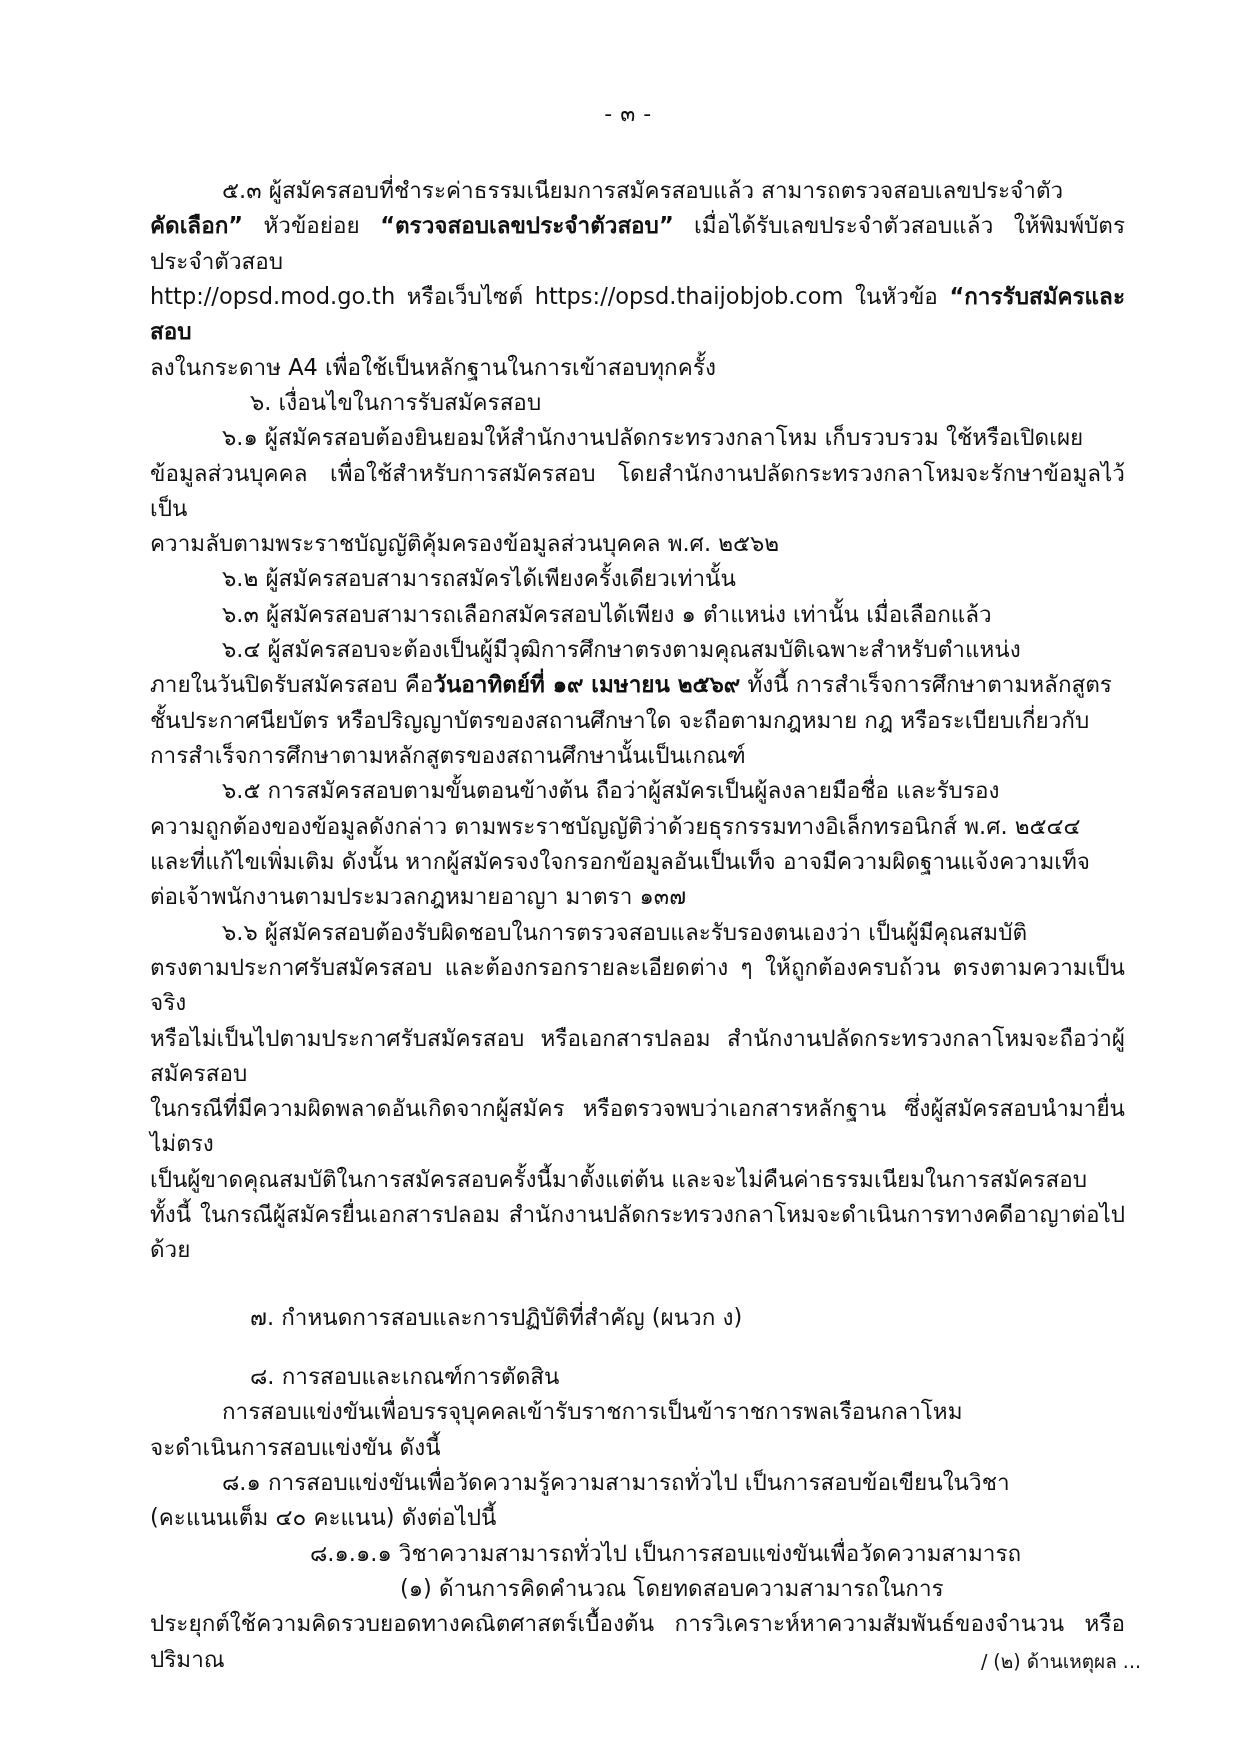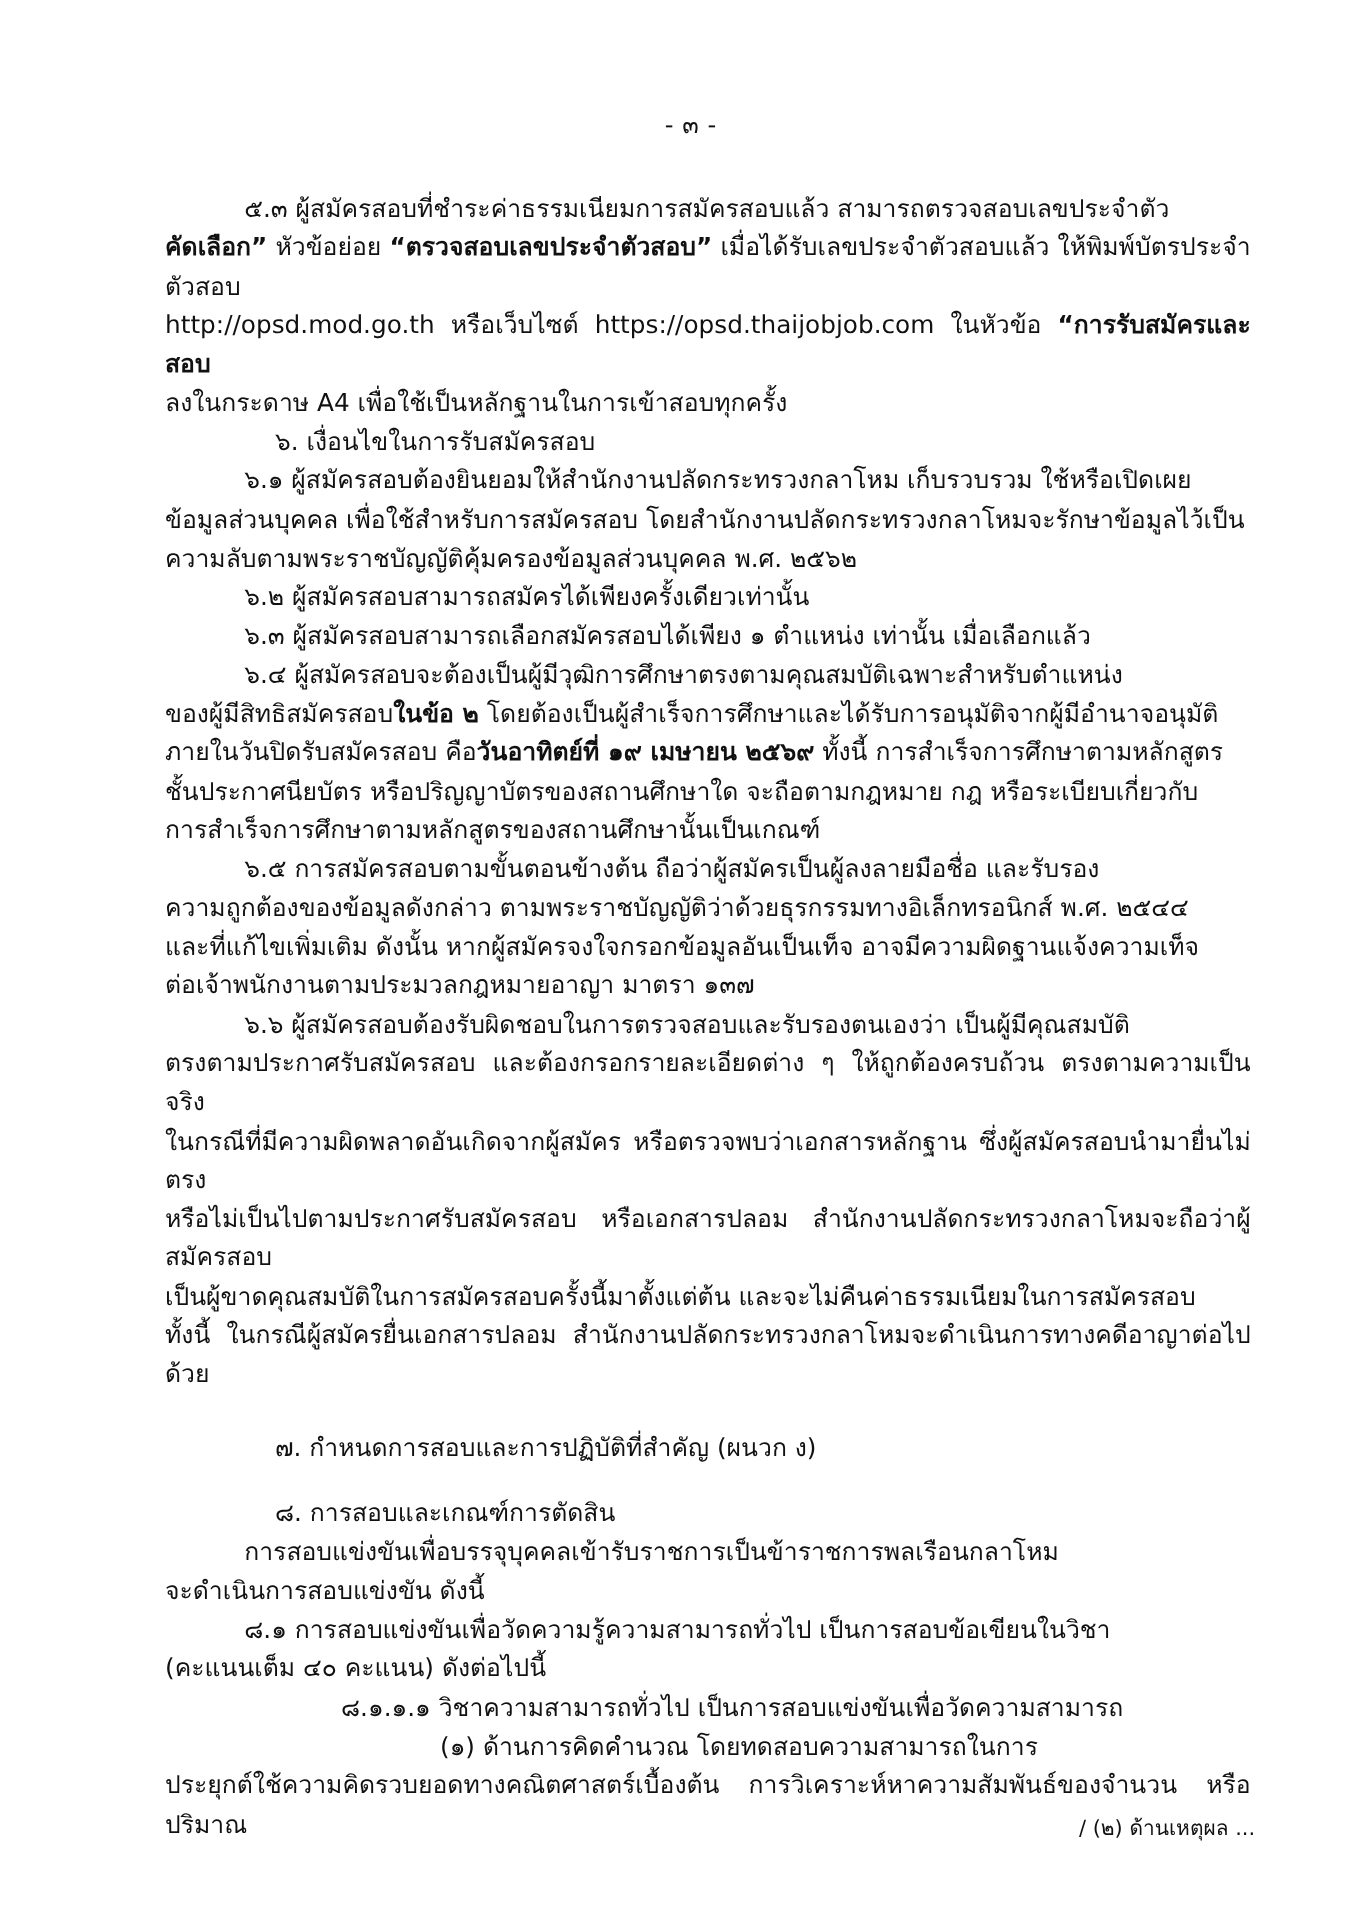--- a/index.html
+++ b/index.html
@@ -27,21 +27,21 @@
     margin-bottom: 42px;
     letter-spacing: 0.5px;
   }
   .body-block {
     font-size: 22.5px;
     line-height: 1.57;
     text-align: justify;
     text-justify: inter-word;
   }
   p {
-    margin: 0 4px 0 0;
+    margin: 0 16px 0 0;
   }
   .indent-1 { text-indent: 72px; }
   .indent-2 { text-indent: 118px; }
   .indent-3 { text-indent: 160px; }
   .indent-5 { text-indent: 250px; }
   .heading {
     font-weight: normal;
     text-indent: 100px;
   }
   .heading-sp {
@@ -76,34 +76,33 @@
 
     <p class="indent-1">๖.๑ ผู้สมัครสอบต้องยินยอมให้สำนักงานปลัดกระทรวงกลาโหม เก็บรวบรวม ใช้หรือเปิดเผย</p>
     <p>ข้อมูลส่วนบุคคล เพื่อใช้สำหรับการสมัครสอบ โดยสำนักงานปลัดกระทรวงกลาโหมจะรักษาข้อมูลไว้เป็น</p>
     <p>ความลับตามพระราชบัญญัติคุ้มครองข้อมูลส่วนบุคคล พ.ศ. ๒๕๖๒</p>
 
     <p class="indent-1">๖.๒ ผู้สมัครสอบสามารถสมัครได้เพียงครั้งเดียวเท่านั้น</p>
 
     <p class="indent-1">๖.๓ ผู้สมัครสอบสามารถเลือกสมัครสอบได้เพียง ๑ ตำแหน่ง เท่านั้น เมื่อเลือกแล้ว</p>
 
     <p class="indent-1">๖.๔ ผู้สมัครสอบจะต้องเป็นผู้มีวุฒิการศึกษาตรงตามคุณสมบัติเฉพาะสำหรับตำแหน่ง</p>
-    <p><span>ของผู้มีสิทธิสมัครสอบ</span><b>ในข้อ ๒</b><span> โดยต้องเป็นผู้สำเร็จการศึกษาและได้รับการอนุมัติจากผู้มีอำนาจอนุมัติ</span></p>
     <p><span>ภายในวันปิดรับสมัครสอบ คือ</span><b>วันอาทิตย์ที่ ๑๙ เมษายน ๒๕๖๙</b><span> ทั้งนี้ การสำเร็จการศึกษาตามหลักสูตร</span></p>
     <p>ชั้นประกาศนียบัตร หรือปริญญาบัตรของสถานศึกษาใด จะถือตามกฎหมาย กฎ หรือระเบียบเกี่ยวกับ</p>
     <p>การสำเร็จการศึกษาตามหลักสูตรของสถานศึกษานั้นเป็นเกณฑ์</p>
 
     <p class="indent-1">๖.๕ การสมัครสอบตามขั้นตอนข้างต้น ถือว่าผู้สมัครเป็นผู้ลงลายมือชื่อ และรับรอง</p>
     <p>ความถูกต้องของข้อมูลดังกล่าว ตามพระราชบัญญัติว่าด้วยธุรกรรมทางอิเล็กทรอนิกส์ พ.ศ. ๒๕๔๔</p>
     <p>และที่แก้ไขเพิ่มเติม ดังนั้น หากผู้สมัครจงใจกรอกข้อมูลอันเป็นเท็จ อาจมีความผิดฐานแจ้งความเท็จ</p>
     <p>ต่อเจ้าพนักงานตามประมวลกฎหมายอาญา มาตรา ๑๓๗</p>
 
     <p class="indent-1">๖.๖ ผู้สมัครสอบต้องรับผิดชอบในการตรวจสอบและรับรองตนเองว่า เป็นผู้มีคุณสมบัติ</p>
     <p>ตรงตามประกาศรับสมัครสอบ และต้องกรอกรายละเอียดต่าง ๆ ให้ถูกต้องครบถ้วน ตรงตามความเป็นจริง</p>
+    <p>หรือไม่เป็นไปตามประกาศรับสมัครสอบ หรือเอกสารปลอม สำนักงานปลัดกระทรวงกลาโหมจะถือว่าผู้สมัครสอบ</p>
     <p>ในกรณีที่มีความผิดพลาดอันเกิดจากผู้สมัคร หรือตรวจพบว่าเอกสารหลักฐาน ซึ่งผู้สมัครสอบนำมายื่นไม่ตรง</p>
-    <p>หรือไม่เป็นไปตามประกาศรับสมัครสอบ หรือเอกสารปลอม สำนักงานปลัดกระทรวงกลาโหมจะถือว่าผู้สมัครสอบ</p>
     <p>เป็นผู้ขาดคุณสมบัติในการสมัครสอบครั้งนี้มาตั้งแต่ต้น และจะไม่คืนค่าธรรมเนียมในการสมัครสอบ</p>
     <p>ทั้งนี้ ในกรณีผู้สมัครยื่นเอกสารปลอม สำนักงานปลัดกระทรวงกลาโหมจะดำเนินการทางคดีอาญาต่อไปด้วย</p>
 
     <div class="spacer-md"></div>
     <p class="heading heading-sp">๗. กำหนดการสอบและการปฏิบัติที่สำคัญ (ผนวก ง)</p>
     <div class="spacer-sm"></div>
     <p class="heading heading-sp">๘. การสอบและเกณฑ์การตัดสิน</p>
 
     <p class="indent-1">การสอบแข่งขันเพื่อบรรจุบุคคลเข้ารับราชการเป็นข้าราชการพลเรือนกลาโหม</p>
     <p>จะดำเนินการสอบแข่งขัน ดังนี้</p>

